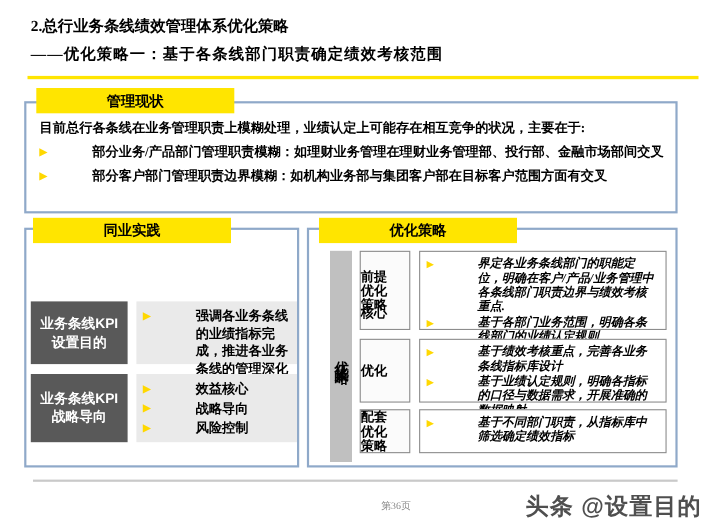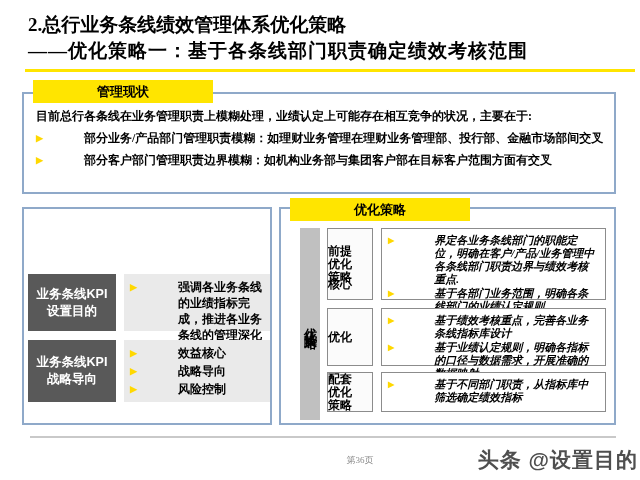--- a/index.html
+++ b/index.html
@@ -12,21 +12,21 @@
     --thin-border:#8C8C8C;
   }
   html,body{margin:0;padding:0;}
   body{
     width:640px;height:480px;background:#fff;position:relative;overflow:hidden;
     font-family:"Liberation Serif", serif;color:#000;
   }
   .slide{position:absolute;left:0;top:0;width:640px;height:480px;background:#fff;}
 
   
-  .title-block{position:absolute;left:28px;top:12px;font-weight:bold;font-size:19px;line-height:26px;}
+  .title-block{position:absolute;left:28px;top:12px;font-weight:bold;font-size:14px;line-height:26px;}
   .title-block .l2{letter-spacing:1px;}
 
   .rule{position:absolute;left:25px;top:69px;width:610px;height:3px;background:var(--yellow);}
 
   
   .sec-label{
     position:absolute;width:180px;height:23px;background:var(--yellow);
     font-weight:bold;font-size:13px;line-height:23px;text-align:center;z-index:3;
   }
   .lbl-status{left:33px;top:80px;}
@@ -103,20 +103,21 @@
 
 <div class="slide">
 
   <div class="title-block">
     <div class="l1">2.总行业务条线绩效管理体系优化策略</div>
     <div class="l2">——优化策略一：基于各条线部门职责确定绩效考核范围</div>
   </div>
   <div class="rule"></div>
 
   <div class="sec-label lbl-status">管理现状</div>
+  <div class="sec-label lbl-practice">同业实践</div>
   <div class="sec-label lbl-optimize">优化策略</div>
 
   <div class="panel panel-status">
     <div class="status-content">
       <div>目前总行各条线在业务管理职责上模糊处理，业绩认定上可能存在相互竞争的状况，主要在于:</div>
       <div class="bullet-row">
         <span class="tri">▶</span>
         <span class="bullet-text">部分业务/产品部门管理职责模糊：如理财业务管理在理财业务管理部、投行部、金融市场部间交叉</span>
       </div>
       <div class="bullet-row">

